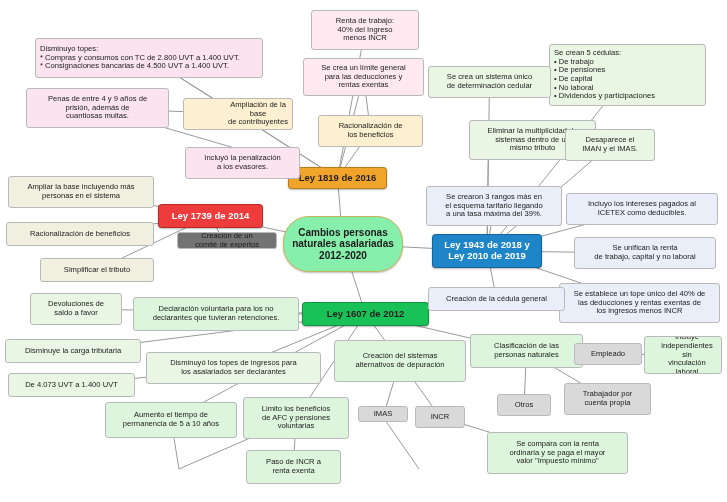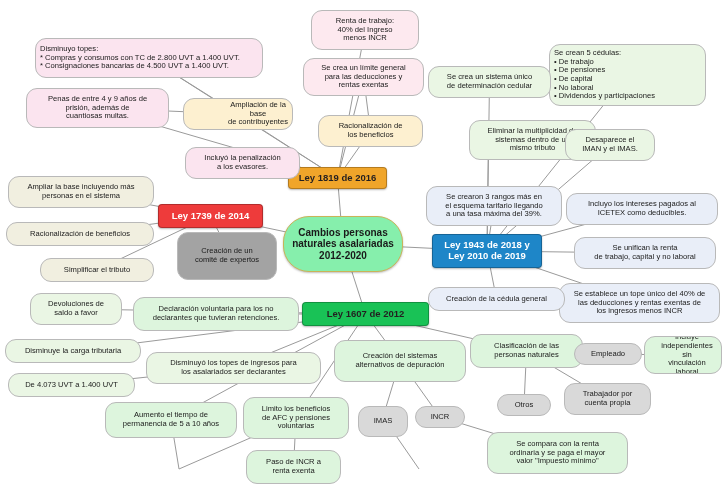--- a/index.html
+++ b/index.html
@@ -9,21 +9,21 @@
     font-family:"Liberation Sans", sans-serif;
     overflow:hidden;
     position:relative;
   }
   #canvas{position:absolute;left:0;top:0;width:727px;height:502px;}
   svg.links{position:absolute;left:0;top:0;width:727px;height:502px;}
   .node{
     position:absolute;
     box-sizing:border-box;
     border:1px solid #b9b9b9;
-    border-radius:11px;
+    border-radius:3px;
     display:flex;
     align-items:center;
     justify-content:center;
     text-align:center;
     padding:3px 4px;
     line-height:1.14;
     color:#1a1a1a;
     white-space:pre-line;
     overflow:hidden;
   }
@@ -138,21 +138,21 @@
     <div class="node plain" style="left: 185px; top: 147px; width: 115px; height: 32px; background: rgb(251, 228, 239);">Incluyó la penalización
 a los evasores.</div>
     <div class="node plain" style="left: 8px; top: 176px; width: 146px; height: 32px; background: rgb(241, 239, 224);">Ampliar la base incluyendo más
 personas en el sistema</div>
     <div class="node plain" style="left: 426px; top: 186px; width: 136px; height: 40px; background: rgb(233, 238, 248);">Se crearon 3 rangos más en
 el esquema tarifario llegando
 a una tasa máxima del 39%.</div>
     <div class="node plain" style="left: 566px; top: 193px; width: 152px; height: 32px; background: rgb(233, 238, 248);">Incluyo los intereses pagados al
 ICETEX como deducibles.</div>
     <div class="node plain" style="left: 6px; top: 222px; width: 148px; height: 24px; background: rgb(241, 239, 224);">Racionalización de beneficios</div>
-    <div class="node plain" style="left: 177px; top: 232px; width: 100px; height: 48px; background: #a3a3a3;">Creación de un
+    <div class="node plain" style="left: 177px; top: 232px; width: 100px; height: 17px; background: #737373;">Creación de un
 comité de expertos</div>
     <div class="node plain" style="left: 574px; top: 237px; width: 142px; height: 32px; background: rgb(233, 238, 248);">Se unifican la renta
 de trabajo, capital y no laboral</div>
     <div class="node plain" style="left: 40px; top: 258px; width: 114px; height: 24px; background: rgb(241, 239, 224);">Simplificar el tributo</div>
     <div class="node plain" style="left: 559px; top: 283px; width: 161px; height: 40px; background: rgb(233, 238, 248);">Se establece un tope único del 40% de
 las deducciones y rentas exentas de
 los ingresos menos INCR</div>
     <div class="node plain" style="left: 428px; top: 287px; width: 137px; height: 24px; background: rgb(233, 238, 248);">Creación de la cédula general</div>
     <div class="node plain" style="left: 30px; top: 293px; width: 92px; height: 32px; background: rgb(234, 246, 228);">Devoluciones de
 saldo a favor</div>
@@ -171,20 +171,20 @@
 los asalariados ser declarantes</div>
     <div class="node plain" style="left: 8px; top: 373px; width: 127px; height: 24px; background: rgb(234, 246, 228);">De 4.073 UVT a 1.400 UVT</div>
     <div class="node plain" style="left: 497px; top: 394px; width: 54px; height: 22px; background: rgb(217, 217, 217);">Otros</div>
     <div class="node plain" style="left: 564px; top: 383px; width: 87px; height: 32px; background: rgb(217, 217, 217);">Trabajador por
 cuenta propia</div>
     <div class="node plain" style="left: 105px; top: 402px; width: 132px; height: 36px; background: rgb(221, 245, 221);">Aumento el tiempo de
 permanencia de 5 a 10 años</div>
     <div class="node plain" style="left: 243px; top: 397px; width: 106px; height: 42px; background: rgb(221, 245, 221);">Limito los beneficios
 de AFC y pensiones
 voluntarias</div>
-    <div class="node plain" style="left: 358px; top: 406px; width: 50px; height: 31px; background: rgb(217, 217, 217);">IMAS</div>
+    <div class="node plain" style="left: 358px; top: 406px; width: 50px; height: 16px; background: rgb(217, 217, 217);">IMAS</div>
     <div class="node plain" style="left: 415px; top: 406px; width: 50px; height: 22px; background: rgb(217, 217, 217);">INCR</div>
     <div class="node plain" style="left: 246px; top: 450px; width: 95px; height: 34px; background: rgb(221, 245, 221);">Paso de INCR a
 renta exenta</div>
     <div class="node plain" style="left: 487px; top: 432px; width: 141px; height: 42px; background: rgb(221, 245, 221);">Se compara con la renta
 ordinaria y se paga el mayor
 valor "Impuesto mínimo"</div>
   </div>
 
 </body></html>

